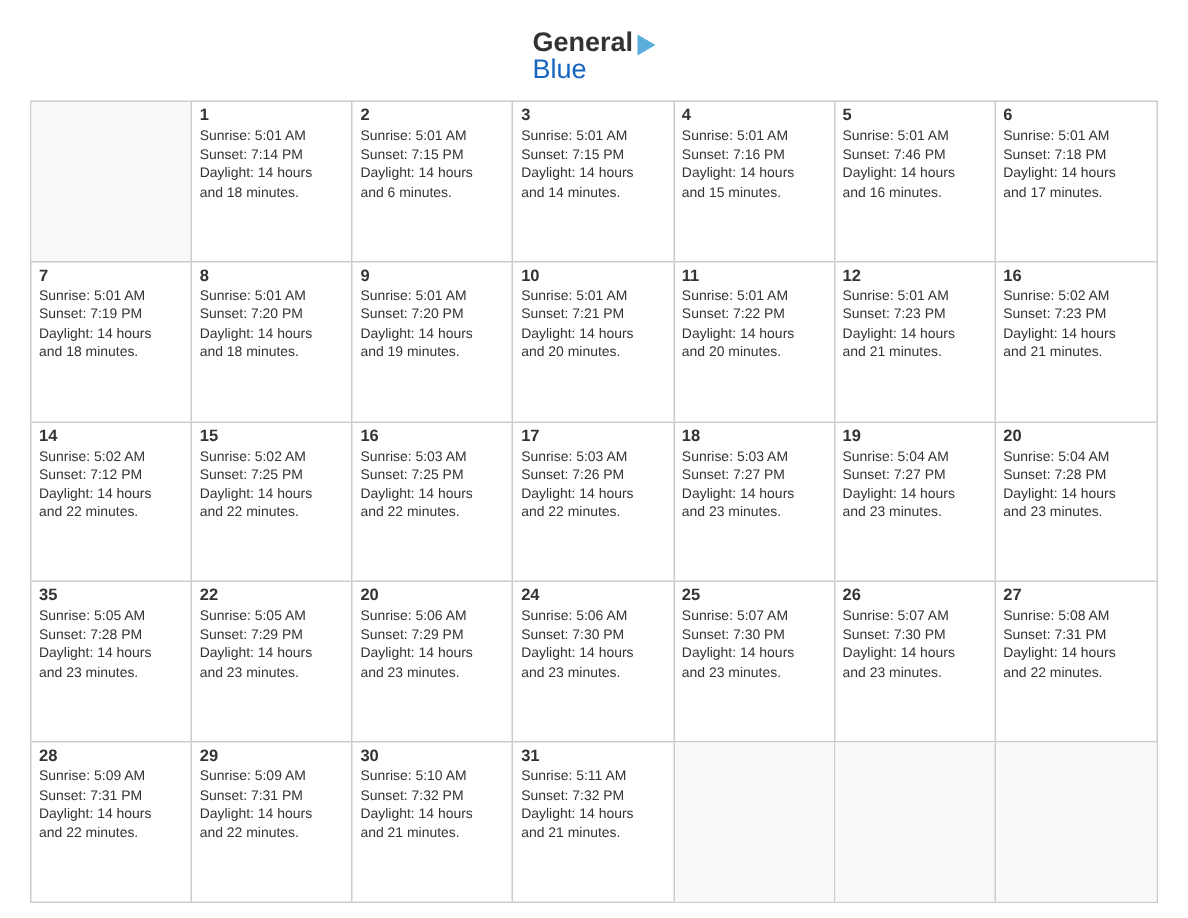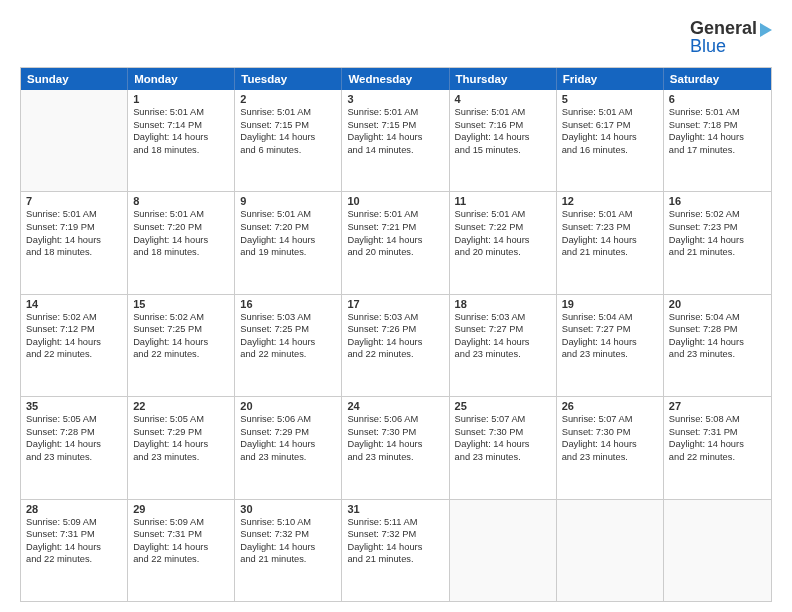--- a/index.html
+++ b/index.html
@@ -12,21 +12,21 @@
     }
     .page {
       width: 792px;
       height: 612px;
       padding: 18px 20px 10px 20px;
       display: flex;
       flex-direction: column;
     }
     .header {
       display: flex;
-      justify-content: flex-end;
+      justify-content: center;
       align-items: flex-start;
       margin-bottom: 10px;
     }
     .logo {
       display: flex;
       flex-direction: column;
       align-items: flex-start;
     }
     .logo-line {
       display: flex;
@@ -109,29 +109,20 @@
         <span style="display:inline-block;width:0;height:0;border-top:7px solid transparent;border-bottom:7px solid transparent;border-left:12px solid #5aaedc;margin-left:3px;margin-top:2px;"></span>
       </div>
       <span style="font-size:18px;font-weight:normal;color:#1565c0;margin-top:-3px;">Blue</span>
     </div>
     <div class="title-area">
       <div class="main-title"></div>
       <div class="subtitle"></div>
     </div>
   </div>
   <div class="calendar">
-    <div class="cal-header" id="cal-header-row">
-        <div class="cal-header-cell">Sunday</div>
-        <div class="cal-header-cell">Monday</div>
-        <div class="cal-header-cell">Tuesday</div>
-        <div class="cal-header-cell">Wednesday</div>
-        <div class="cal-header-cell">Thursday</div>
-        <div class="cal-header-cell">Friday</div>
-        <div class="cal-header-cell">Saturday</div>
-      </div>
     <div class="cal-body" id="cal-body">
         <div class="cal-row">
           <div class="cal-cell empty"></div>
           <div class="cal-cell">
             <div class="day-num">1</div>
             <div class="cell-line">Sunrise: 5:01 AM</div>
             <div class="cell-line">Sunset: 7:14 PM</div>
             <div class="cell-line">Daylight: 14 hours</div>
             <div class="cell-line">and 18 minutes.</div>
           </div>
@@ -152,21 +143,21 @@
           <div class="cal-cell">
             <div class="day-num">4</div>
             <div class="cell-line">Sunrise: 5:01 AM</div>
             <div class="cell-line">Sunset: 7:16 PM</div>
             <div class="cell-line">Daylight: 14 hours</div>
             <div class="cell-line">and 15 minutes.</div>
           </div>
           <div class="cal-cell">
             <div class="day-num">5</div>
             <div class="cell-line">Sunrise: 5:01 AM</div>
-            <div class="cell-line">Sunset: 6:17 PM</div>
+            <div class="cell-line">Sunset: 7:46 PM</div>
             <div class="cell-line">Daylight: 14 hours</div>
             <div class="cell-line">and 16 minutes.</div>
           </div>
           <div class="cal-cell">
             <div class="day-num">6</div>
             <div class="cell-line">Sunrise: 5:01 AM</div>
             <div class="cell-line">Sunset: 7:18 PM</div>
             <div class="cell-line">Daylight: 14 hours</div>
             <div class="cell-line">and 17 minutes.</div>
           </div>

